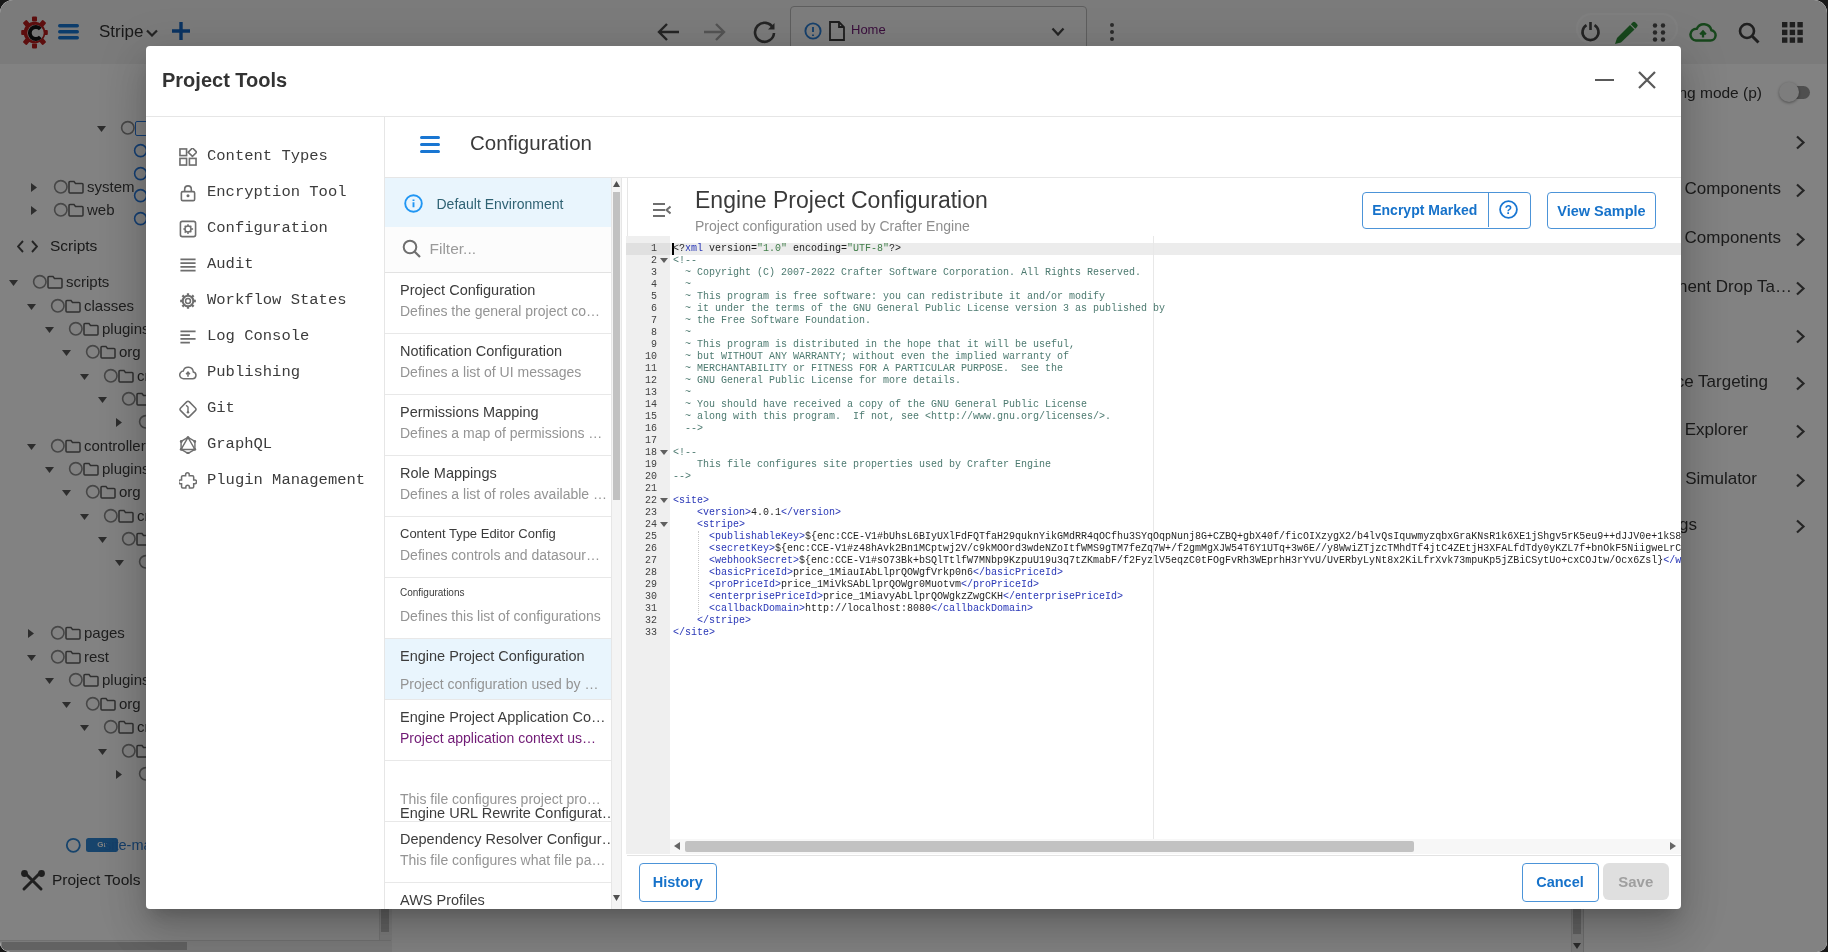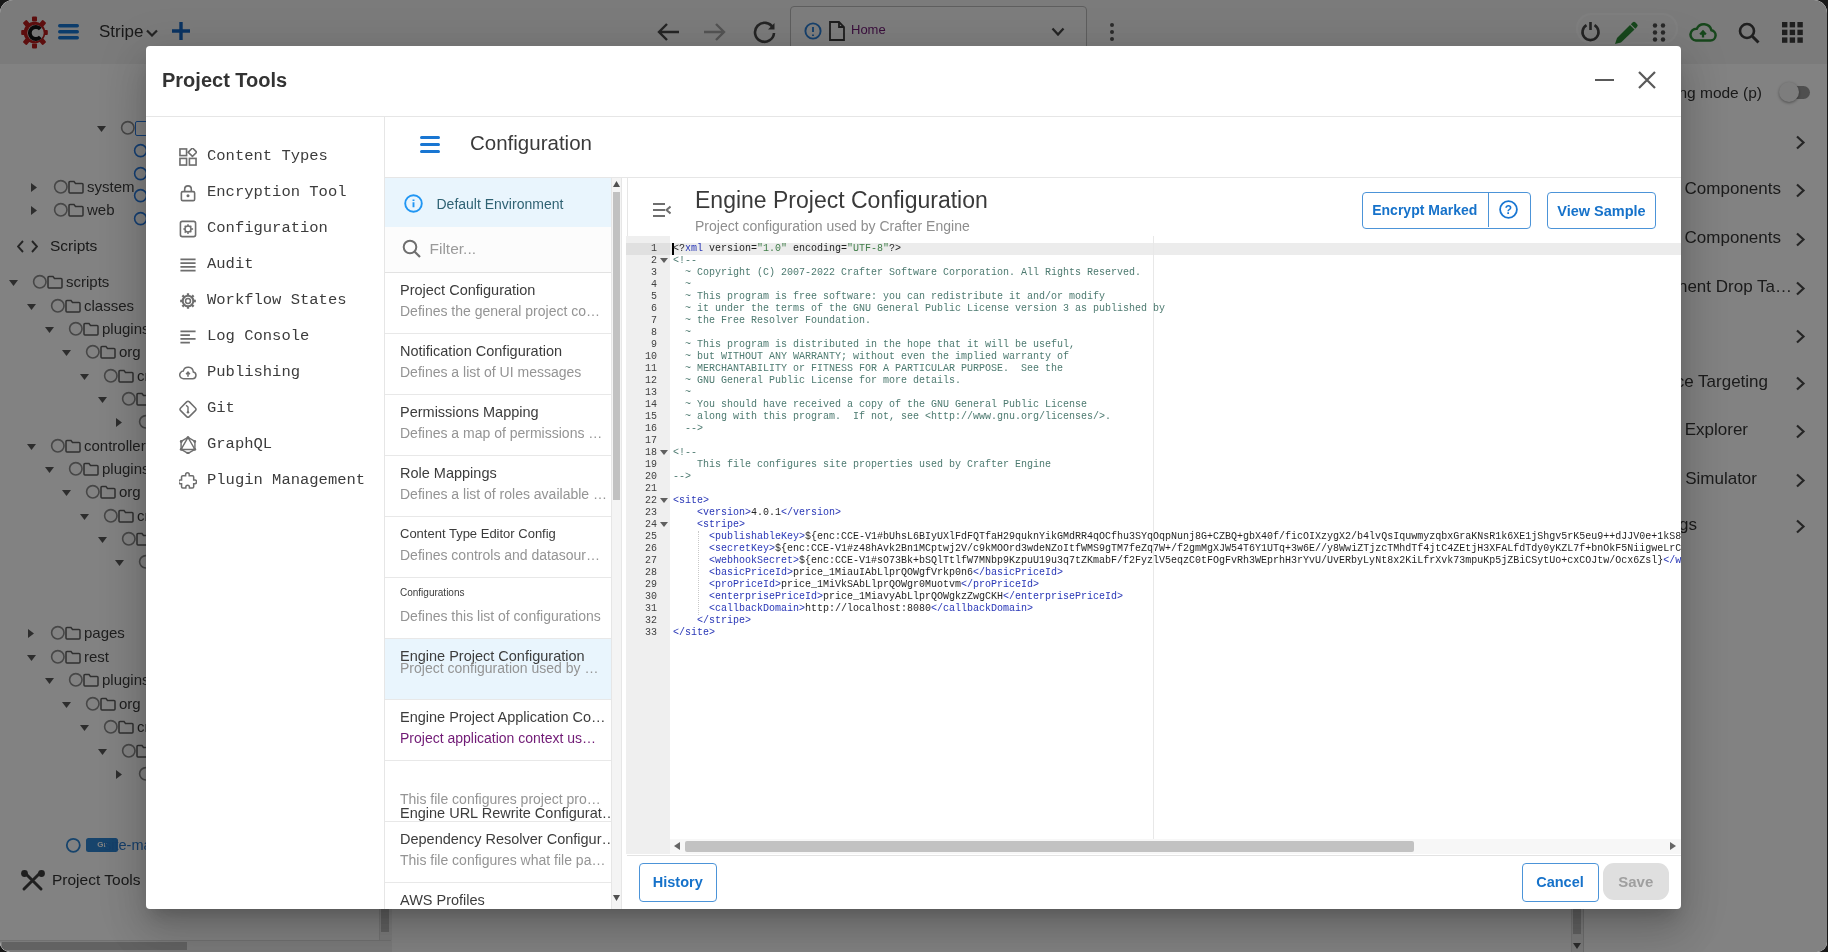--- a/index.html
+++ b/index.html
@@ -538,21 +538,21 @@
 <div class="a nw" style="left:254.5px;top:418.5px;font-size:14.5px;color:#3c3c3c">Role Mappings</div>
 <div class="a nw" style="left:254.5px;top:440.0px;font-size:14px;color:#949494">Defines a list of roles available …</div>
 <div class="a" style="left:239px;top:469.5px;width:226.5px;height:61px;border-top:1px solid #e8e8e8;box-sizing:border-box"></div>
 <div class="a nw" style="left:254.5px;top:479.5px;font-size:13px;color:#3c3c3c">Content Type Editor Config</div>
 <div class="a nw" style="left:254.5px;top:501.0px;font-size:14px;color:#949494">Defines controls and datasour…</div>
 <div class="a" style="left:239px;top:530.5px;width:226.5px;height:61px;border-top:1px solid #e8e8e8;box-sizing:border-box"></div>
 <div class="a nw" style="left:254.5px;top:540.5px;font-size:10px;color:#3c3c3c">Configurations</div>
 <div class="a nw" style="left:254.5px;top:562.0px;font-size:14px;color:#949494">Defines this list of configurations</div>
 <div class="a" style="left:239px;top:591.5px;width:226.5px;height:61px;background:#e9f5fd;border-top:1px solid #e8e8e8;box-sizing:border-box"></div>
 <div class="a nw" style="left:254.5px;top:601.5px;font-size:14.5px;color:#3c3c3c">Engine Project Configuration</div>
-<div class="a nw" style="left:254.5px;top:614px;font-size:14px;color:#949494">Project configuration used by …</div>
+<div class="a nw" style="left:254.5px;top:630px;font-size:14px;color:#949494">Project configuration used by …</div>
 <div class="a" style="left:239px;top:652.5px;width:226.5px;height:61px;border-top:1px solid #e8e8e8;box-sizing:border-box"></div>
 <div class="a nw" style="left:254.5px;top:662.5px;font-size:14.5px;color:#3c3c3c">Engine Project Application Co…</div>
 <div class="a nw" style="left:254.5px;top:684.0px;font-size:14px;color:#701a75">Project application context us…</div>
 <div class="a" style="left:239px;top:713.5px;width:226.5px;height:61px;border-top:1px solid #e8e8e8;box-sizing:border-box"></div>
 <div class="a nw" style="left:254.5px;top:759px;font-size:14.5px;color:#3c3c3c">Engine URL Rewrite Configurat…</div>
 <div class="a nw" style="left:254.5px;top:745.0px;font-size:14px;color:#949494">This file configures project pro…</div>
 <div class="a" style="left:239px;top:774.5px;width:226.5px;height:61px;border-top:1px solid #e8e8e8;box-sizing:border-box"></div>
 <div class="a nw" style="left:254.5px;top:784.5px;font-size:14.5px;color:#3c3c3c">Dependency Resolver Configur…</div>
 <div class="a nw" style="left:254.5px;top:806.0px;font-size:14px;color:#949494">This file configures what file pa…</div>
 <div class="a" style="left:239px;top:835.5px;width:226.5px;height:61px;border-top:1px solid #e8e8e8;box-sizing:border-box"></div>
@@ -633,21 +633,21 @@
       </svg>
 <div class="a" style="left:552px;top:485px;width:1px;height:84px;border-left:1px dotted #c9c9c9"></div>
 <div class="a" style="left:526px;top:196.5px;width:2px;height:12.5px;background:#000"></div>
 <div class="a" style="left:524px;top:190px;width:1011px;height:602px;overflow:hidden">
         <pre style="position:absolute;left:3.5px;top:7px"><span class="k">&lt;?</span><span class="t">xml</span><span class="k"> version=</span><span class="g">"1.0"</span><span class="k"> encoding=</span><span class="g">"UTF-8"</span><span class="k">?&gt;</span>
 <span class="c">&lt;!--</span>
 <span class="c">  ~ Copyright (C) 2007-2022 Crafter Software Corporation. All Rights Reserved.</span>
 <span class="c">  ~</span>
 <span class="c">  ~ This program is free software: you can redistribute it and/or modify</span>
 <span class="c">  ~ it under the terms of the GNU General Public License version 3 as published by</span>
-<span class="c">  ~ the Free Resolver Foundation.</span>
+<span class="c">  ~ the Free Software Foundation.</span>
 <span class="c">  ~</span>
 <span class="c">  ~ This program is distributed in the hope that it will be useful,</span>
 <span class="c">  ~ but WITHOUT ANY WARRANTY; without even the implied warranty of</span>
 <span class="c">  ~ MERCHANTABILITY or FITNESS FOR A PARTICULAR PURPOSE.  See the</span>
 <span class="c">  ~ GNU General Public License for more details.</span>
 <span class="c">  ~</span>
 <span class="c">  ~ You should have received a copy of the GNU General Public License</span>
 <span class="c">  ~ along with this program.  If not, see &lt;http://www.gnu.org/licenses/&gt;.</span>
 <span class="c">  --&gt;</span>
 
@@ -672,14 +672,14 @@
 <svg class="a" style="left:528px;top:796px" width="6" height="8" viewBox="0 0 6 8">
         <path d="M6 0v8L0 4z" fill="#666"></path>
       </svg>
 <svg class="a" style="left:1524px;top:796px" width="6" height="8" viewBox="0 0 6 8">
         <path d="M0 0v8L6 4z" fill="#666"></path>
       </svg>
 <div class="a" style="left:539px;top:794.5px;width:729px;height:11px;background:#c2c2c2;border-radius:2px"></div>
 <div class="a" style="left:481px;top:808.5px;width:1054px;height:1px;background:#e3e3e3"></div>
 <div class="btn" style="left:493.5px;top:817px;width:75.5px;height:36.5px">History</div>
 <div class="btn" style="left:1376px;top:817px;width:75px;height:36.5px">Cancel</div>
-<div class="a" style="left:1457.5px;top:817px;width:65.5px;height:36.5px;background:#dfdfdf;border-radius:11px;color:#9f9f9f;font-weight:700;font-size:15px;display:flex;align-items:center;justify-content:center">Save</div>
+<div class="a" style="left:1457.5px;top:817px;width:65.5px;height:36.5px;background:#dfdfdf;border-radius:6px;color:#9f9f9f;font-weight:700;font-size:15px;display:flex;align-items:center;justify-content:center">Save</div>
 </div>
 </div>
 </body></html>

